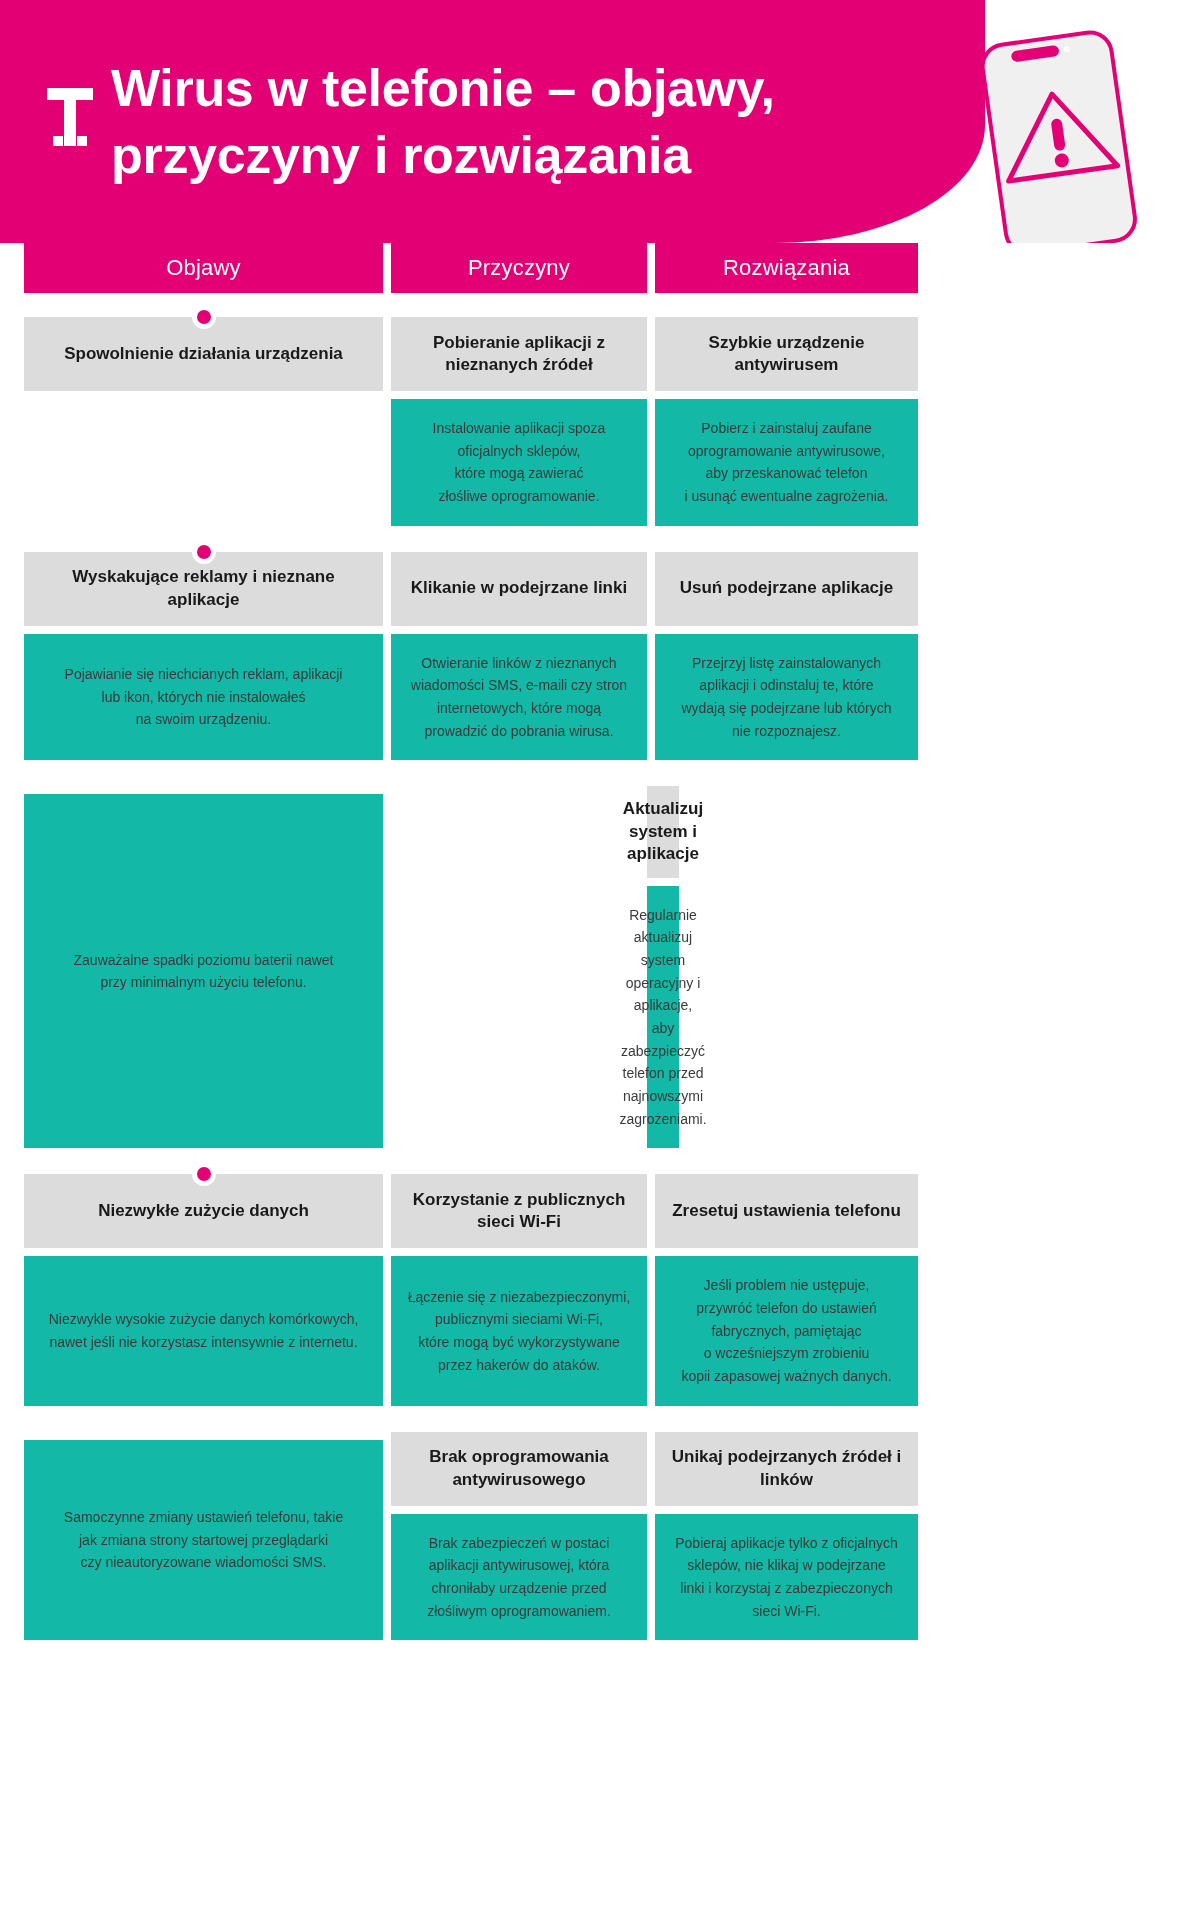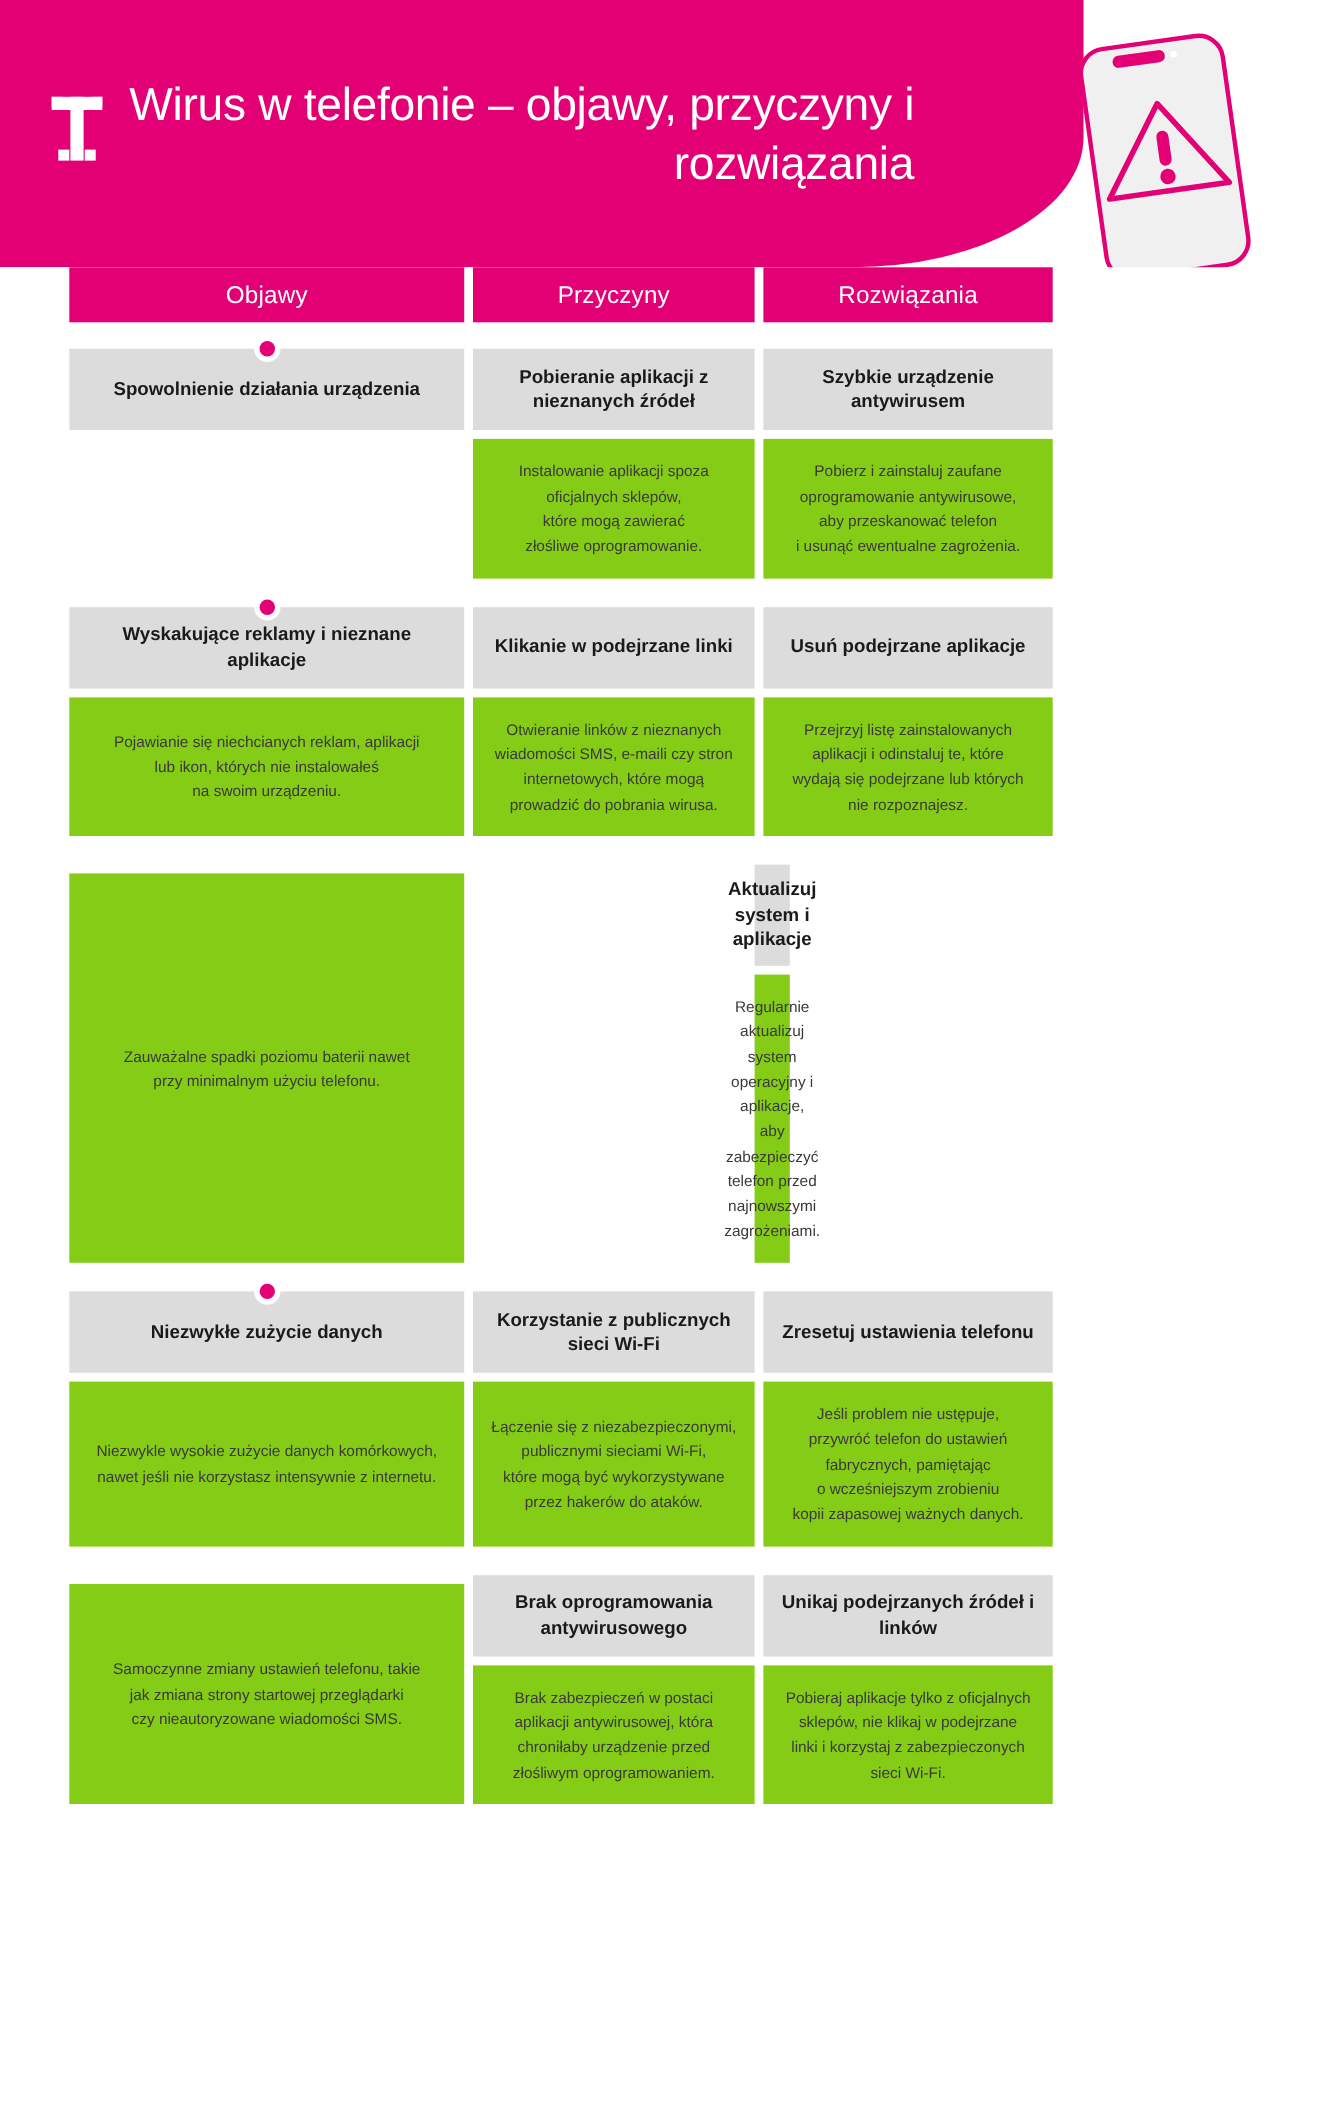--- a/index.html
+++ b/index.html
@@ -56,42 +56,41 @@
   }
   .t-logo .top { left: 0; top: 0; width: 46px; height: 12px; }
   .t-logo .stem { left: 17px; top: 0; width: 12px; height: 58px; }
   .t-logo .dot-l { left: 0; top: 0; width: 10px; height: 10px; }
   .t-logo .dot-r { right: 0; top: 0; width: 10px; height: 10px; }
   .t-logo .foot-l { left: 6px; top: 48px; width: 10px; height: 10px; }
   .t-logo .foot-r { left: 30px; top: 48px; width: 10px; height: 10px; }
 
   .hero-title {
     color: #ffffff;
-    font-size: 42px;
-    font-weight: 400;
+    font-size: 52px;
+    font-weight: 700;
     line-height: 1.28;
     letter-spacing: -0.3px;
     margin: 0;
     max-width: 720px;
-    text-align: right;
   }
 
   .phone-wrap {
     position: absolute;
     left: 960px;
     top: 14px;
     width: 220px;
     height: 230px;
   }
 
   
   .board {
     position: relative;
     width: 1200px;
-    padding: 0 63px;
+    padding: 0 24px;
     box-sizing: border-box;
   }
   .grid {
     display: grid;
     grid-template-columns: 359px 8px 256px 8px 263px;
     row-gap: 0;
   }
   .col-gap { width: 8px; }
 
   .head-cell {
@@ -139,21 +138,21 @@
     left: 50%;
     transform: translateX(-50%);
     width: 14px;
     height: 14px;
     border-radius: 50%;
     background: #e20074;
     box-shadow: 0 0 0 5px #ffffff;
   }
 
   .body-card {
-    background: #84cc16;
+    background: #14b8a6;
     margin-top: 8px;
     flex: 1;
     display: flex;
     align-items: center;
     justify-content: center;
     text-align: center;
     padding: 18px 16px;
     box-sizing: border-box;
   }
   .body-card .text {

